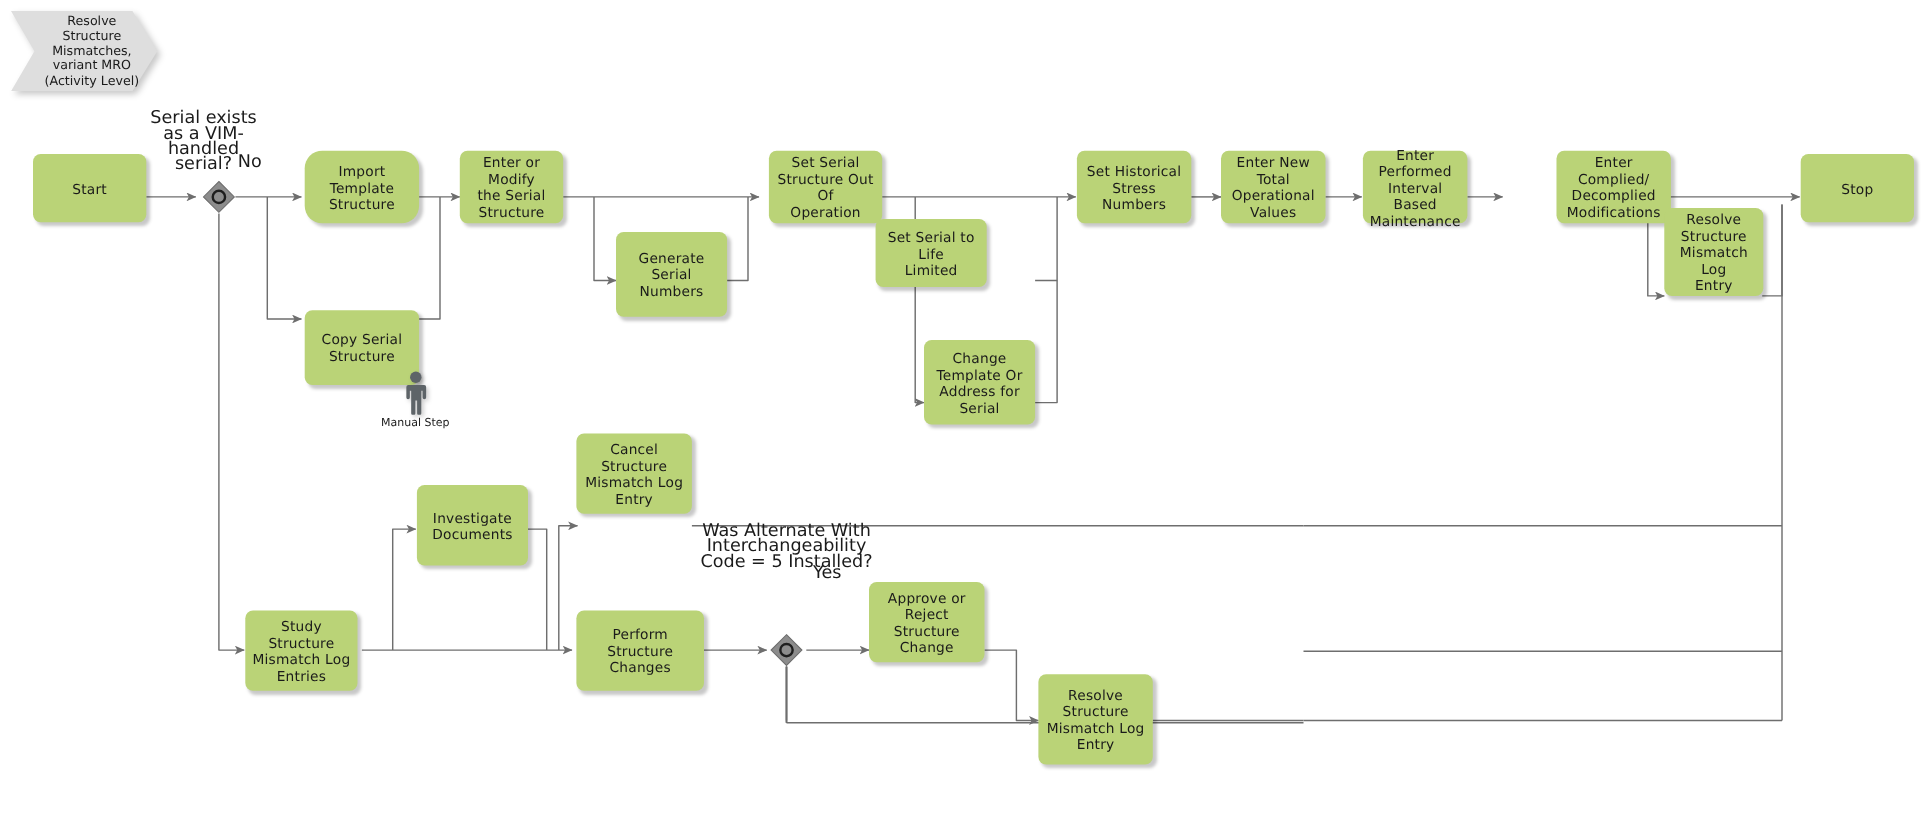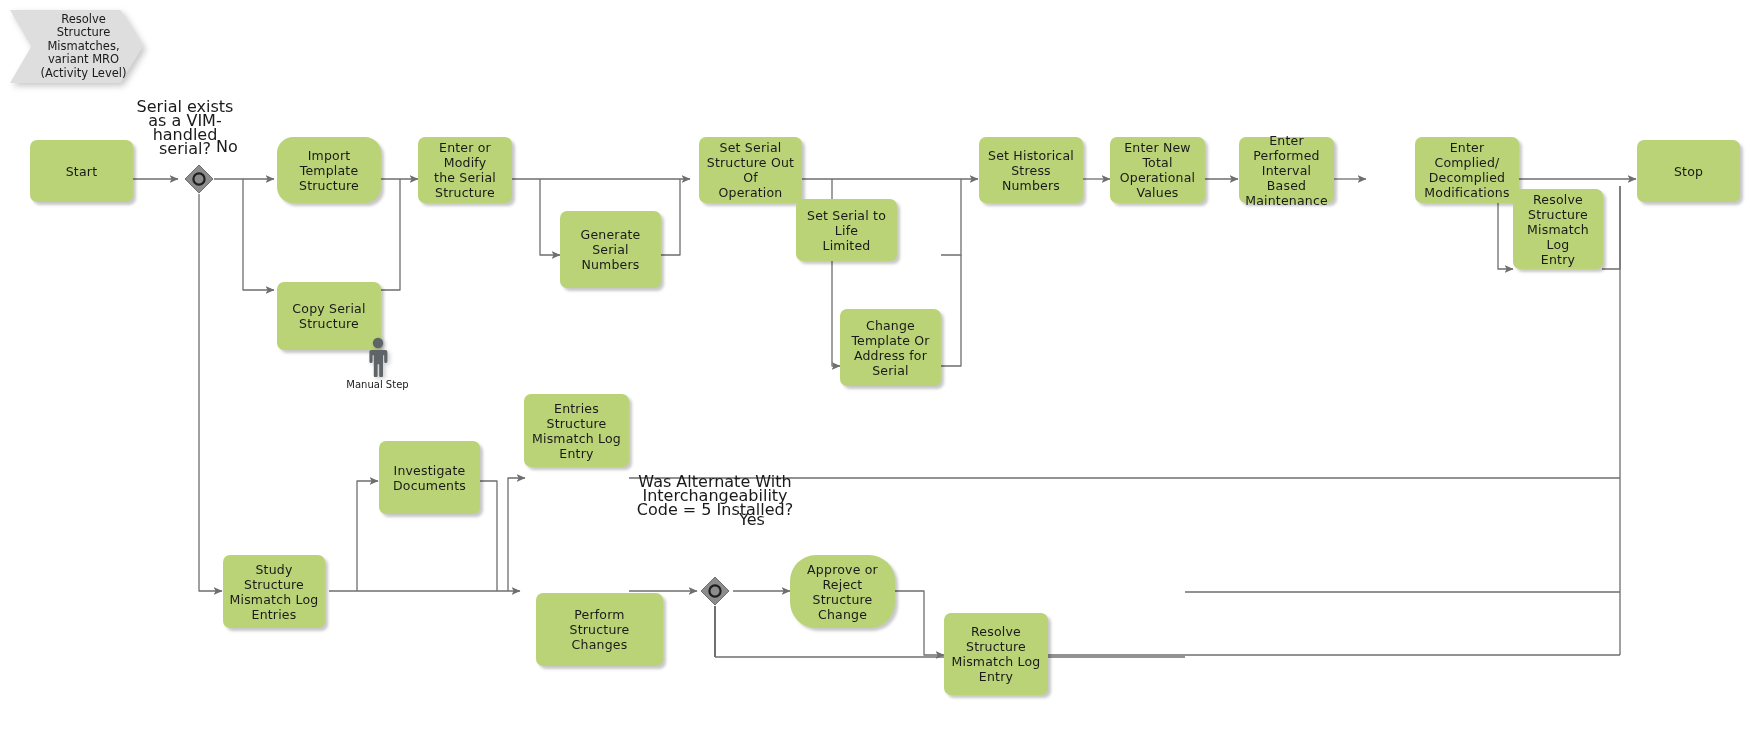--- a/index.html
+++ b/index.html
@@ -308,32 +308,32 @@
 Documents</span>
   </div>
 
   <div class="node" style="left:223px; top:555px; width:102px; height:73px;">
     <span>Study Structure
 Mismatch Log
 Entries</span>
   </div>
 
   <div class="node" style="left:524px; top:394px; width:105px; height:73px;">
-    <span>Entries Structure
+    <span>Cancel Structure
 Mismatch Log
 Entry</span>
   </div>
 
-  <div class="node" style="left:536px; top:555px; width:127px; height:73px;margin-top:38px;">
+  <div class="node" style="left:524px; top:555px; width:116px; height:73px;">
     <span>Perform
 Structure
 Changes</span>
   </div>
 
-  <div class="node" style="left:790px; top:555px; width:105px; height:73px;border-radius:26px;">
+  <div class="node" style="left:790px; top:529px; width:105px; height:73px;">
     <span>Approve or
 Reject Structure
 Change</span>
   </div>
 
   <div class="node" style="left:944px; top:613px; width:104px; height:82px;">
     <span>Resolve
 Structure
 Mismatch Log
 Entry</span>

